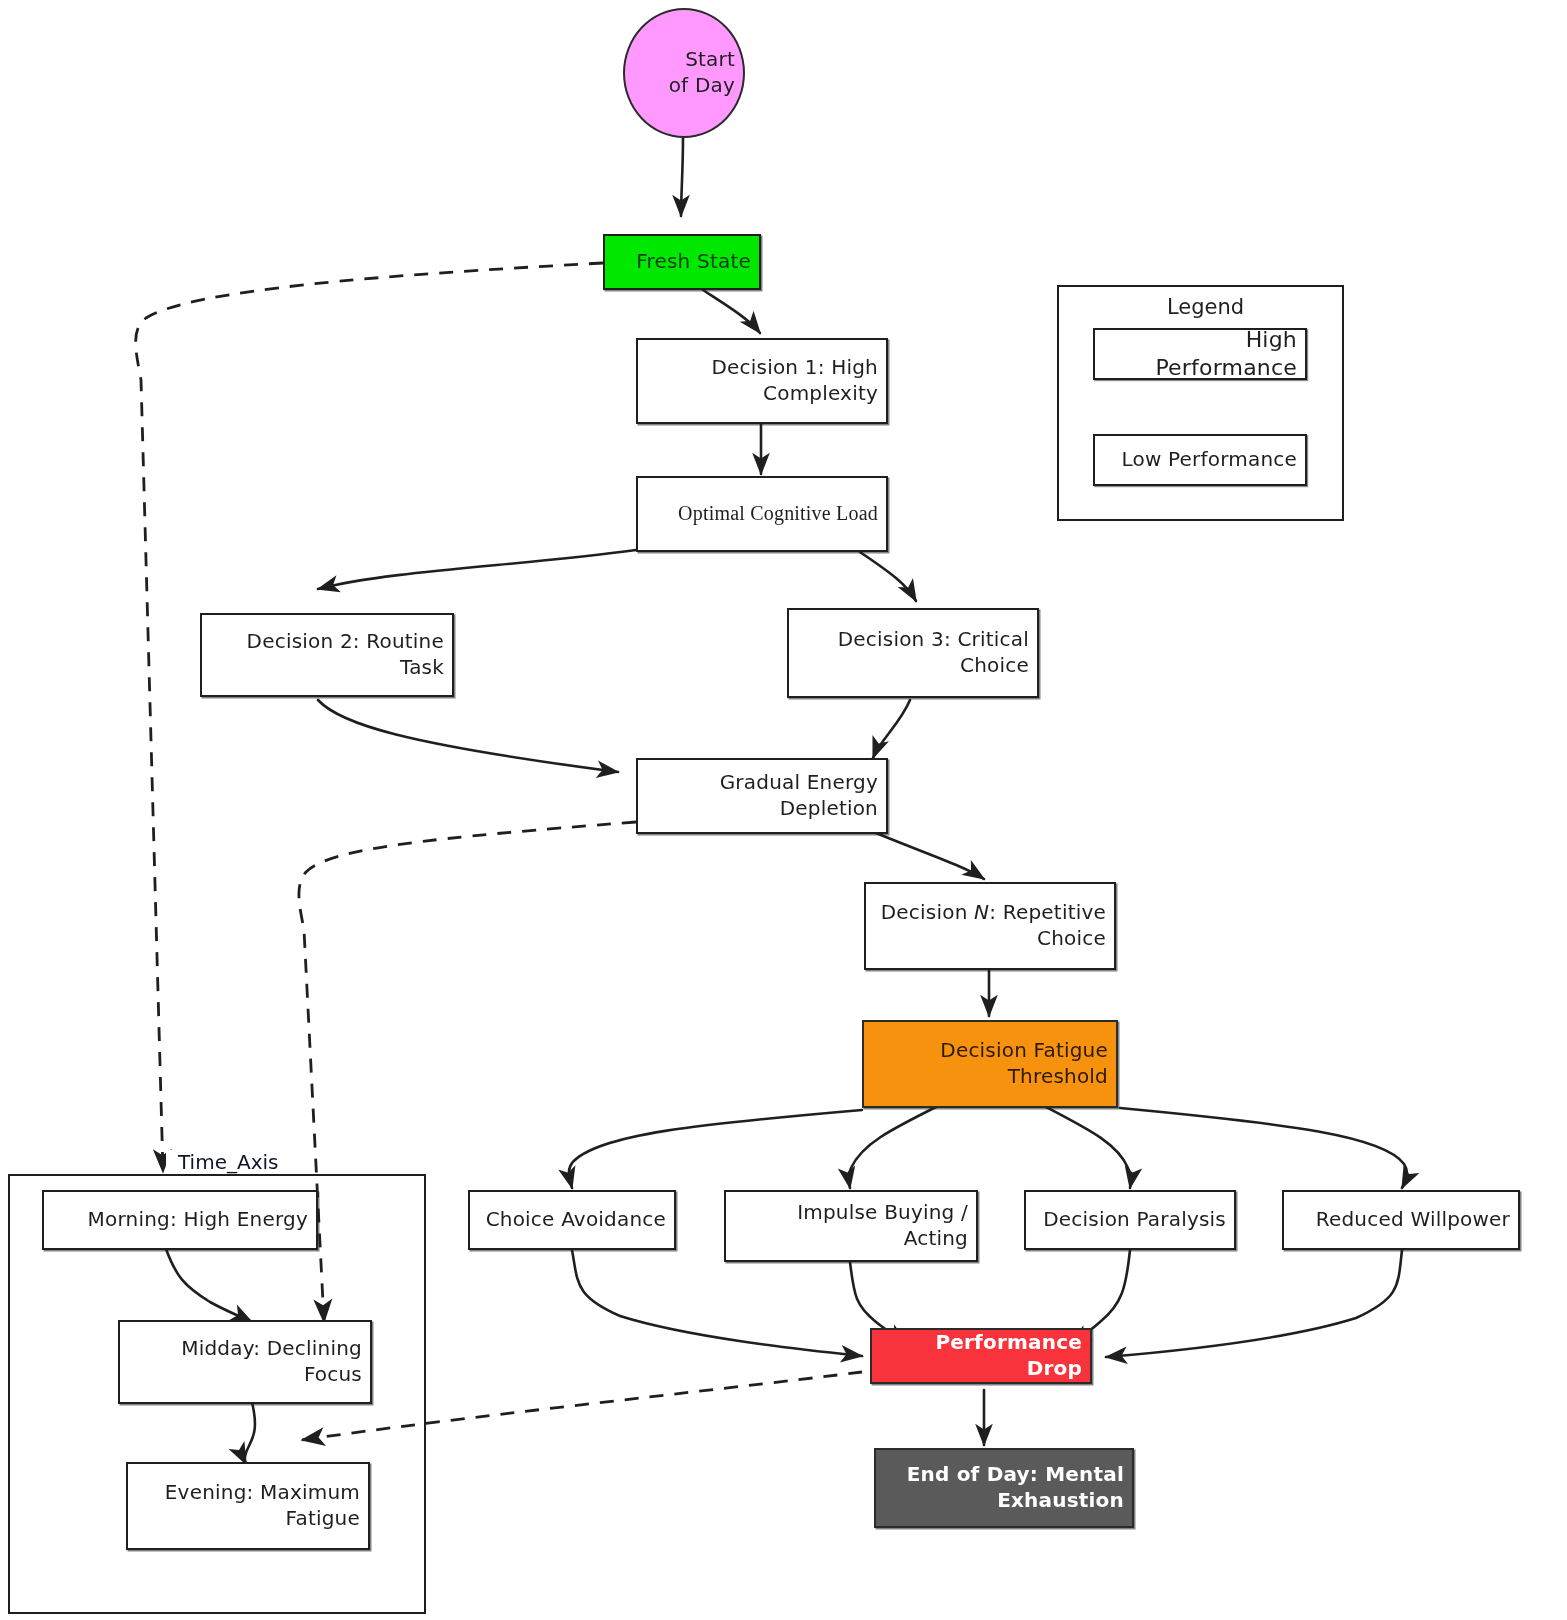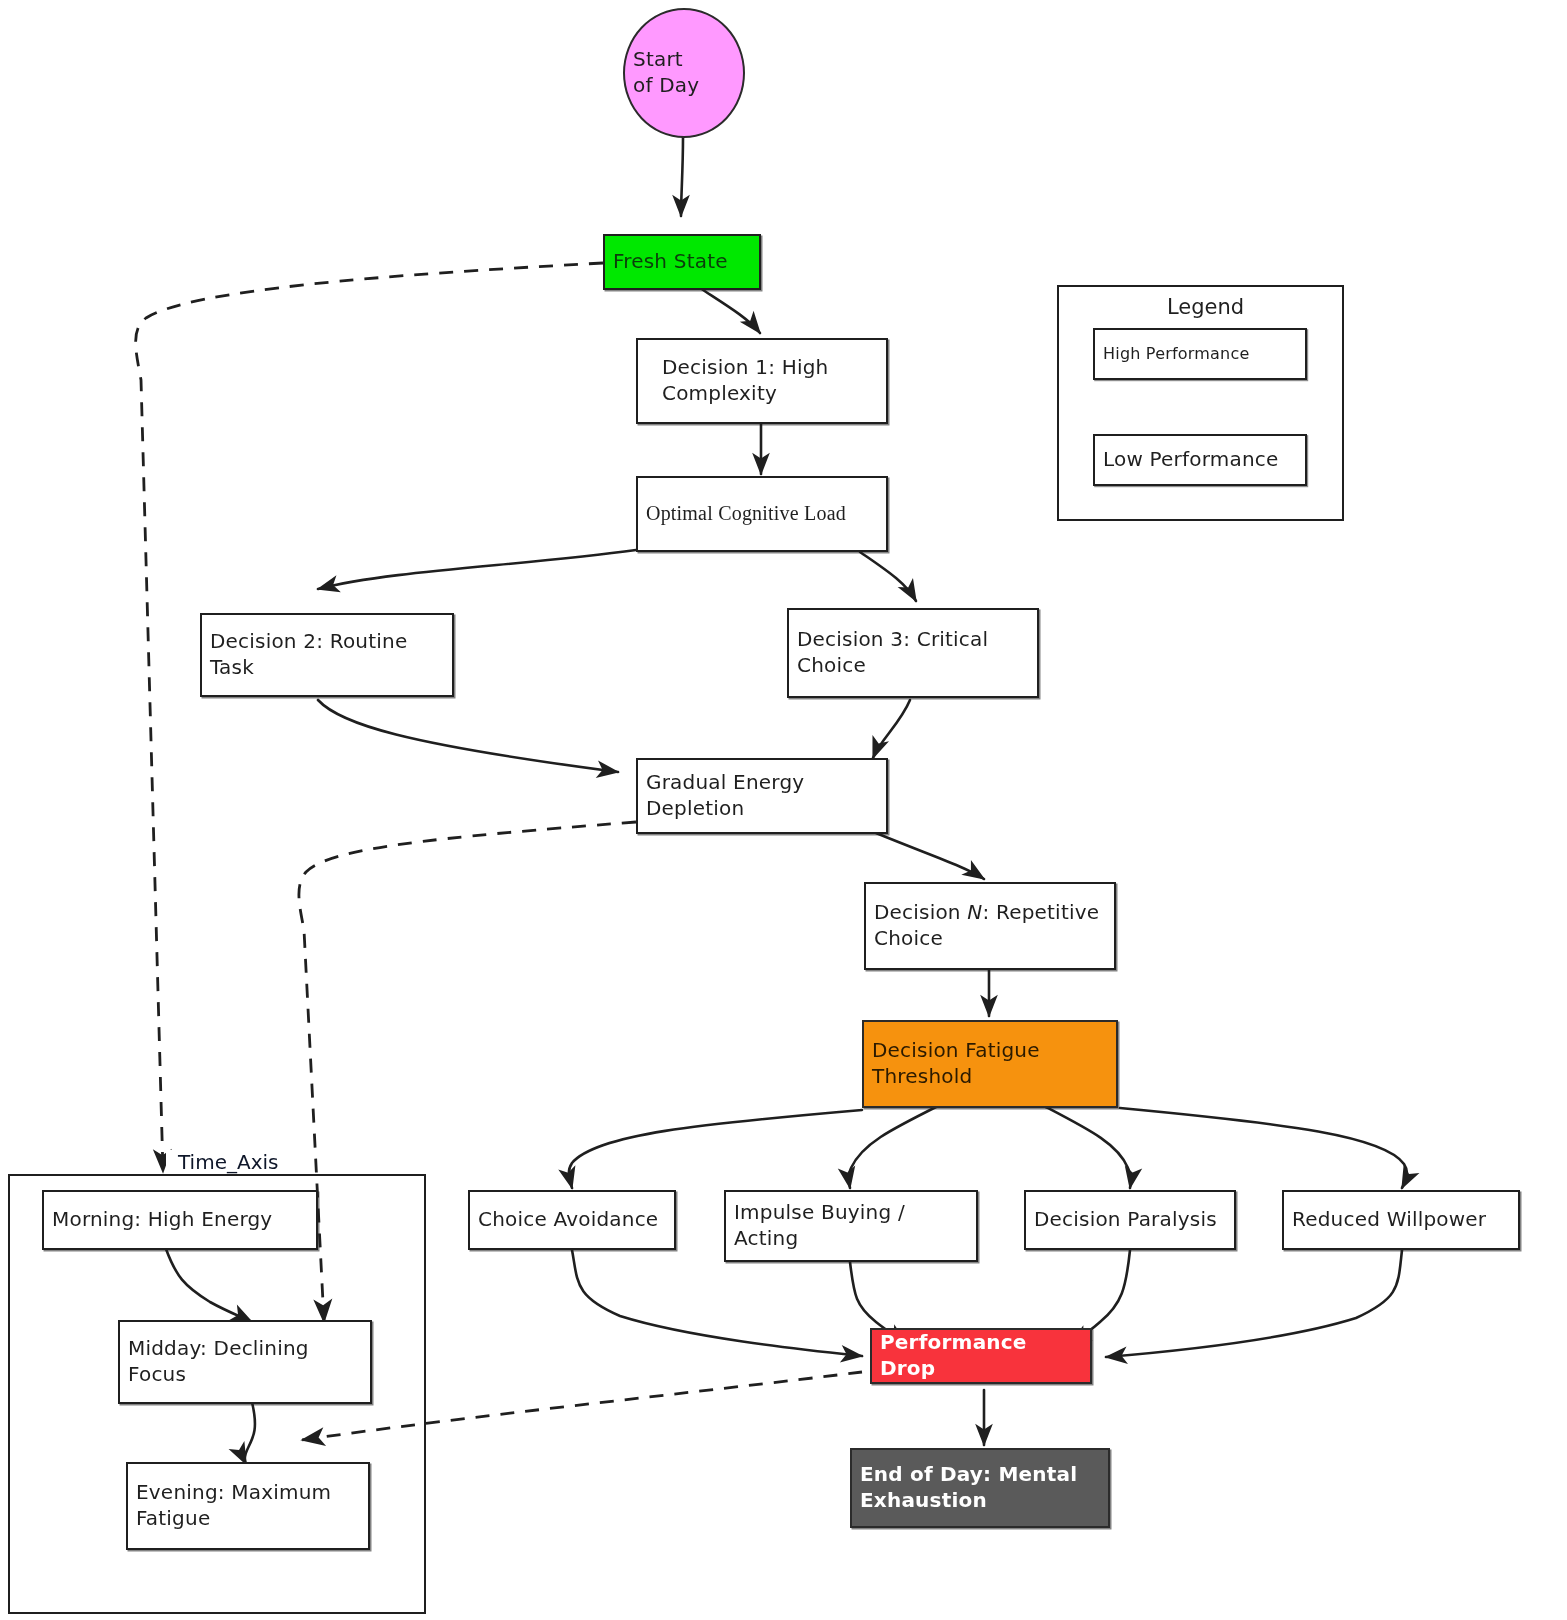--- a/index.html
+++ b/index.html
@@ -24,21 +24,21 @@
     width: 1567px;
     height: 1620px;
     pointer-events: none;
   }
   .node {
     position: absolute;
     box-sizing: border-box;
     display: flex;
     align-items: center;
     justify-content: center;
-    text-align: left;
+    text-align: right;
     border: 2.2px solid #1f1f1f;
     background: #ffffff;
     color: #1f1f1f;
     font-family: "DejaVu Sans", sans-serif;
     font-size: 20px;
     line-height: 1.28;
     letter-spacing: 0.2px;
     padding: 4px 8px;
     box-shadow: 1.5px 1.5px 0 rgba(30,30,30,0.55);
     z-index: 3;
@@ -64,20 +64,21 @@
     background: #f8333c;
     border-color: #2b2b2b;
     color: #ffffff;
     font-weight: bold;
   }
   .node.grey {
     background: #5a5a5a;
     border-color: #2b2b2b;
     color: #ffffff;
     font-weight: bold;
+    margin-left: 24px;
   }
   .italic-n { font-style: italic; }
   .cluster {
     position: absolute;
     box-sizing: border-box;
     border: 2.2px solid #1f1f1f;
     background: transparent;
     z-index: 1;
   }
   .cluster-title {
@@ -163,21 +164,21 @@
       <path d="M603,263 C380,275 190,290 146,318 C130,330 136,352 141,380 L163,1172" marker-end="url(#arw)"></path>
 
       <path d="M636,822 C430,838 330,848 306,872 C294,886 300,908 304,930 L324,1322" marker-end="url(#arw)"></path>
 
       <path d="M862,1372 C700,1392 452,1418 302,1440" marker-end="url(#arw)"></path>
     </g>
   </svg>
 
   <div class="legend-box" style="left:1057px; top:285px; width:287px; height:236px;"></div>
   <div class="legend-title" style="left:1167px; top:295px;">Legend</div>
-  <div class="node" style="left:1093px; top:328px; width:214px; height:52px; font-size:16px; box-shadow:1.2px 1.2px 0 rgba(30,30,30,0.5);">
+  <div class="node" style="left:1093px; top:328px; width:214px; height:52px; font-size:22px; box-shadow:1.2px 1.2px 0 rgba(30,30,30,0.5);">
     <span class="lbl">High Performance</span>
   </div>
   <div class="node" style="left:1093px; top:434px; width:214px; height:52px; font-size:20px; box-shadow:1.2px 1.2px 0 rgba(30,30,30,0.5);">
     <span class="lbl">Low Performance</span>
   </div>
 
   <div class="cluster" style="left:8px; top:1174px; width:418px; height:440px;"></div>
   <div class="cluster-title" style="left:166px; top:1150px;">Time_Axis</div>
 
   <div class="node" style="left:42px; top:1190px; width:276px; height:60px;">

